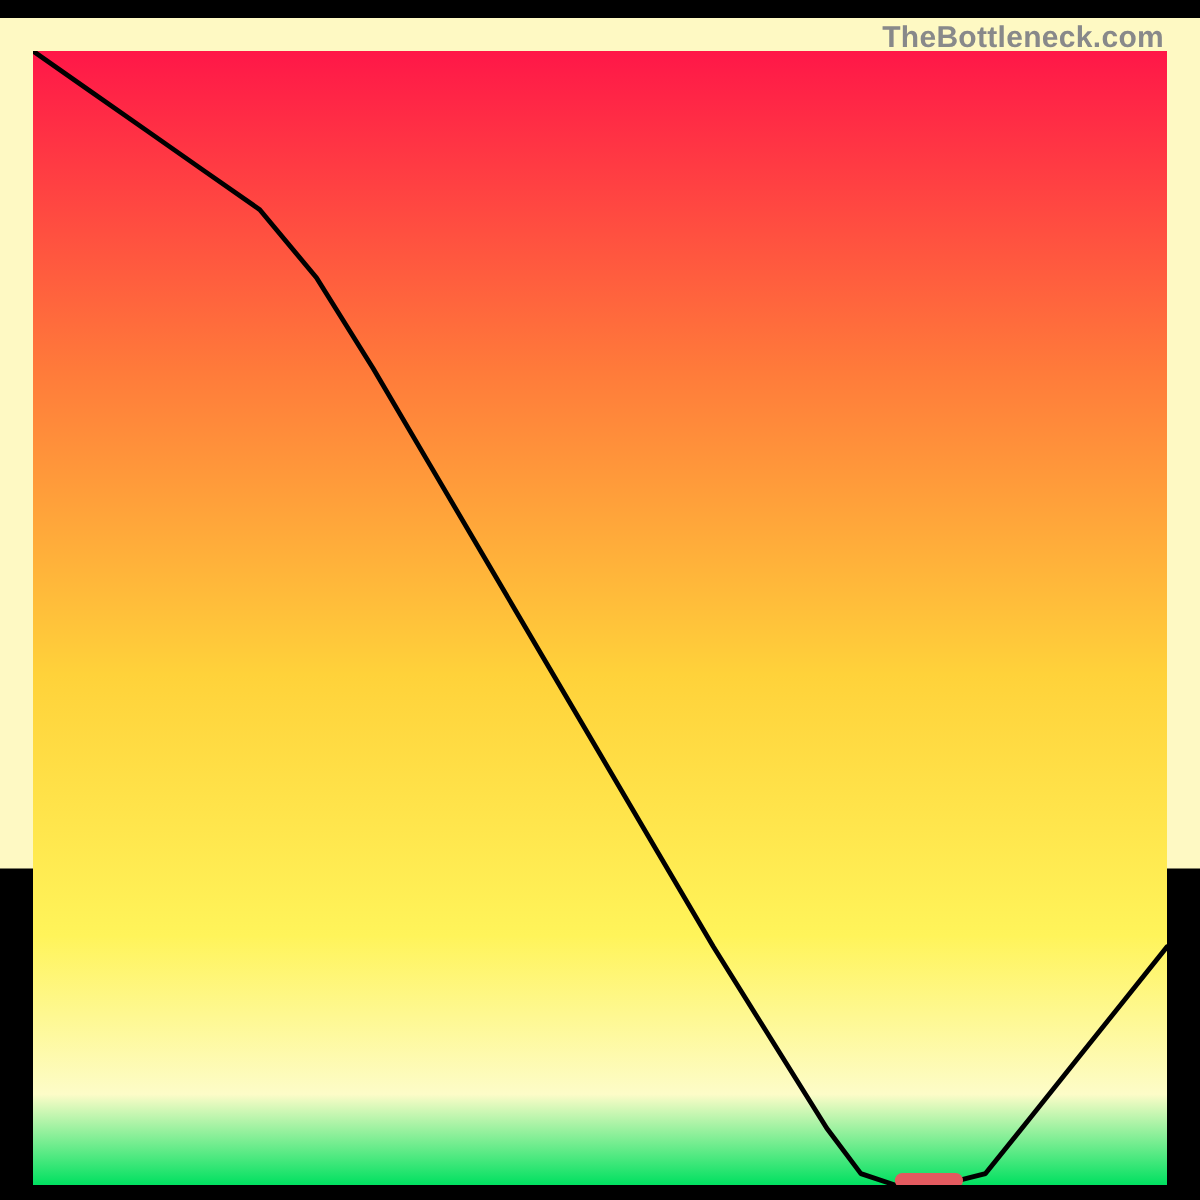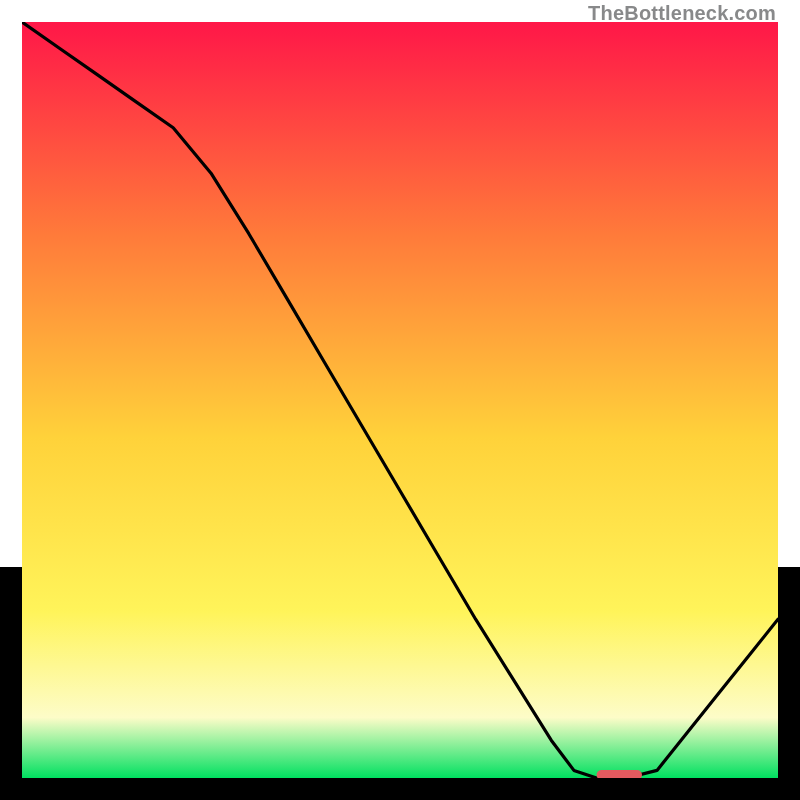--- a/index.html
+++ b/index.html
@@ -6,24 +6,24 @@
     margin: 0;
     padding: 0;
     width: 800px;
     height: 800px;
     background: #000;
     overflow: hidden;
   }
   .frame {
     position: absolute;
     left: 0;
-    top: 0;
+    top: 12px;
     width: 800px;
     height: 567px;
-    background: #ffffff;
+    background: #fef9c3;
   }
   .plot {
     position: absolute;
     left: 22px;
     top: 22px;
     width: 756px;
     height: 756px;
     overflow: hidden;
   }
   .watermark {

